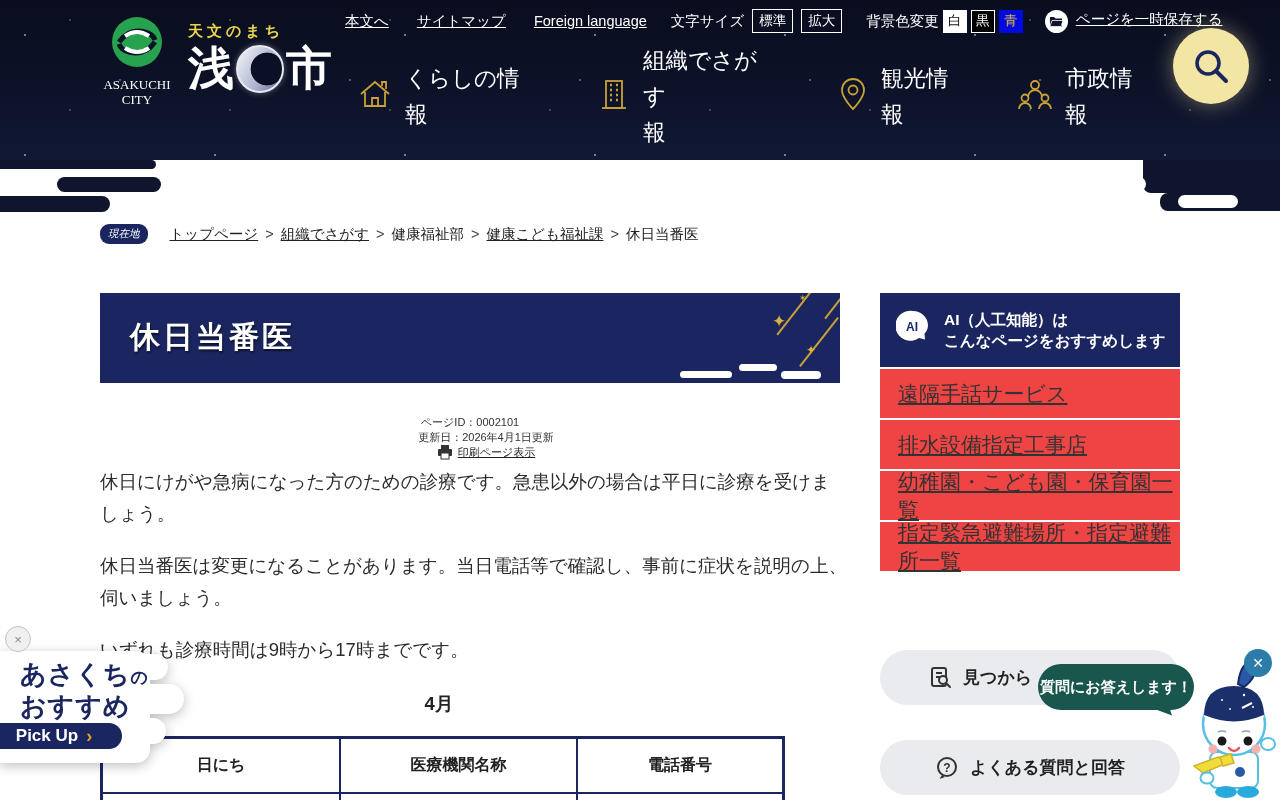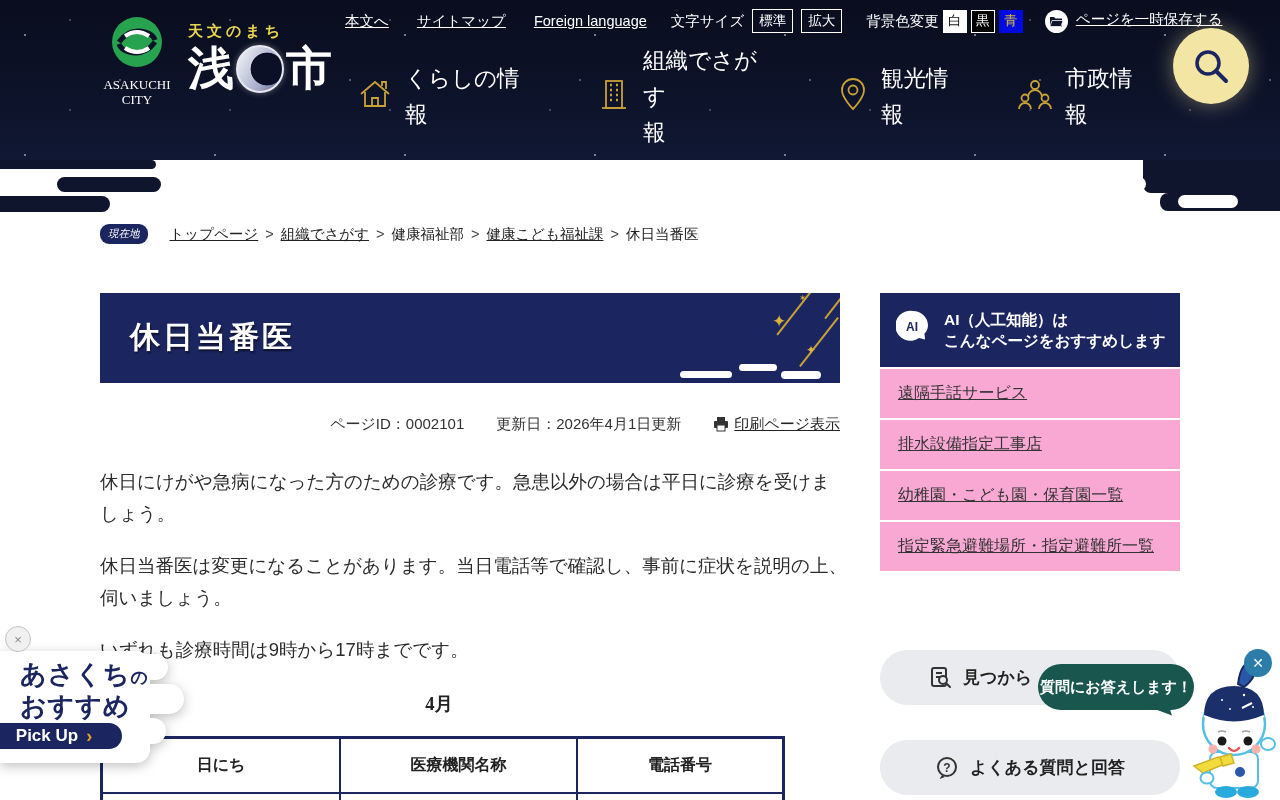--- a/index.html
+++ b/index.html
@@ -88,44 +88,44 @@
   .sp-1{left:672px;top:18px;font-size:17px;}
   .sp-2{left:706px;top:50px;font-size:12px;}
   .sp-3{left:699px;top:0px;font-size:9px;}
   .cloud{position:absolute;background:#fff;border-radius:4px;}
   .cl-1{left:580px;top:78px;width:52px;height:7px;}
   .cl-2{left:639px;top:71px;width:38px;height:7px;}
   .cl-3{left:681px;top:78px;width:40px;height:8px;}
 
   
   .page-meta{position:absolute;left:100px;top:415px;width:740px;display:flex;justify-content:flex-end;align-items:center;
-    font-size:15px;color:#333;}
+    font-size:11px;color:#333;flex-direction:column;}
   .meta-item{margin-left:32px;}
   .print-link{display:flex;align-items:center;margin-left:32px;}
   .print-link a{color:#222;text-decoration:underline;}
   .print-icon{margin-right:5px;display:inline-flex;}
 
   
   .content-text{position:absolute;left:100px;top:466px;width:748px;font-size:18.5px;line-height:32px;color:#2b2b2b;}
   .content-text p{margin:0 0 20px 0;}
 
-  .month-title{position:absolute;left:100px;top:691px;width:678px;text-align:center;font-size:18.5px;font-weight:bold;color:#222;font-family:Liberation Serif, serif;}
+  .month-title{position:absolute;left:100px;top:691px;width:678px;text-align:center;font-size:18.5px;font-weight:bold;color:#222;}
   .med-table{position:absolute;left:100px;top:736px;border-collapse:collapse;background:#fff;}
   .med-table th{border:2px solid #1b2661;height:51px;font-size:16px;font-weight:bold;color:#222;text-align:center;background:#fff;}
   .med-table td{border:2px solid #1b2661;height:62px;background:#fff;}
   .med-table{border:3px solid #1b2661;}
   .col-date{width:234px;} .col-name{width:233px;} .col-tel{width:202px;}
 
   
   .ai-box{position:absolute;left:880px;top:293px;width:300px;}
   .ai-head{height:74px;background:#1b2661;display:flex;align-items:center;padding-left:16px;box-sizing:border-box;}
   .ai-icon{flex:0 0 auto;margin-right:10px;}
   .ai-title{color:#fff;font-size:15.5px;font-weight:bold;line-height:21px;}
-  .ai-link{display:flex;align-items:center;height:49px;background:#f9a8d4;margin-top:2px;
-    padding-left:18px;font-size:16px;color:#333;text-decoration:underline;cursor:pointer;}
+  .ai-link{display:flex;align-items:center;height:49px;background:#ef4444;margin-top:2px;
+    padding-left:18px;font-size:21px;color:#333;text-decoration:underline;cursor:pointer;}
   .side-btn{position:absolute;left:880px;width:300px;height:55px;border-radius:28px;background:#e9ebee;
     display:flex;align-items:center;font-size:17px;color:#222;font-weight:600;cursor:pointer;box-sizing:border-box;}
   .btn-find{top:650px;padding-left:48px;}
   .btn-faq{top:740px;justify-content:center;}
   .side-btn .bicon{margin-right:11px;display:inline-flex;}
 
   
   .chat-bubble{position:absolute;left:1038px;top:664px;width:156px;height:46px;border-radius:23px;
     background:#19564e;color:#fff;font-size:15px;font-weight:bold;display:flex;align-items:center;justify-content:center;
     z-index:30;}

